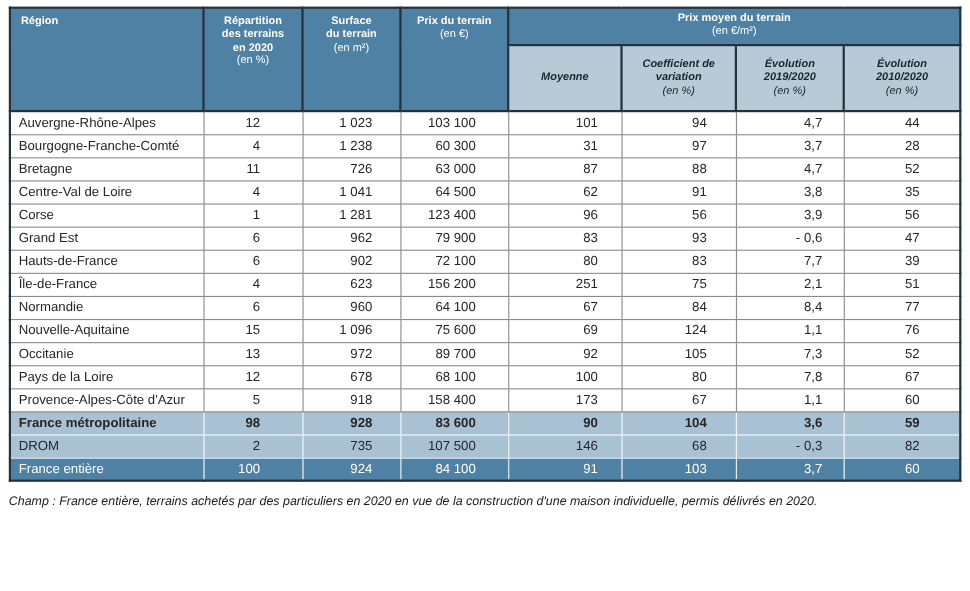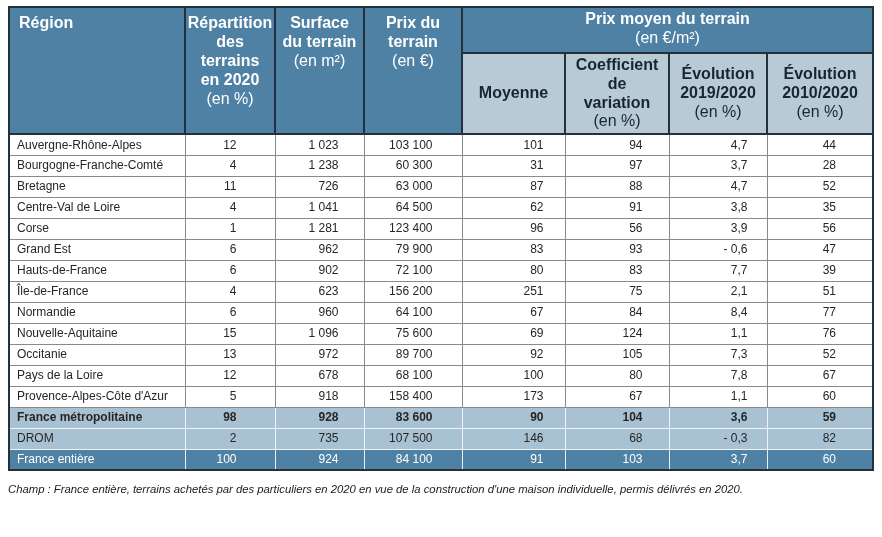--- a/index.html
+++ b/index.html
@@ -14,31 +14,32 @@
     font-size: 14.5px; font-weight: bold; color: #1d1d1d;
     margin: 2px 0 9px 0; letter-spacing: 0.1px;
   }
   table.data-table {
     width: 866px; table-layout: fixed; border-collapse: collapse;
     border: 2px solid var(--border-dark, #22313c);
   }
   thead th {
     background: var(--header-blue, #4e81a3);
     color: #ffffff; border: 2px solid var(--border-dark, #22313c);
-    font-size: 16px; font-weight: bold; vertical-align: top;
+    font-size: 10px; font-weight: bold; vertical-align: top;
     padding-top: 6px; text-align: center;
   }
   thead th .th-label { display: block; line-height: 1.18; white-space: pre-line; font-weight: bold; }
   thead th .th-sub   { display: block; line-height: 1.18; font-weight: normal; }
   thead th.region-h  { text-align: left; padding-left: 9px; }
   thead th.group-h   { vertical-align: middle; padding: 2px 0 4px 0; height: 34px; }
   thead tr.subhead th {
     background: var(--subheader-blue, #b7cad6);
     color: #18262f; vertical-align: middle; height: 60px;
     padding: 2px 2px;
+    font-style: italic;
   }
   tbody td {
     font-size: 12px; color: #262626; height: 21px;
     border: 1px solid var(--grid-gray, #8a8a8a);
     vertical-align: middle; text-align: right; line-height: 1.05;
     background: #ffffff;
   }
   tbody td.region-cell { text-align: left; padding-left: 7px; }
   tbody td:nth-child(2) { padding-right: 38px; }
   tbody td:nth-child(3) { padding-right: 25px; margin-left: 40px; }

